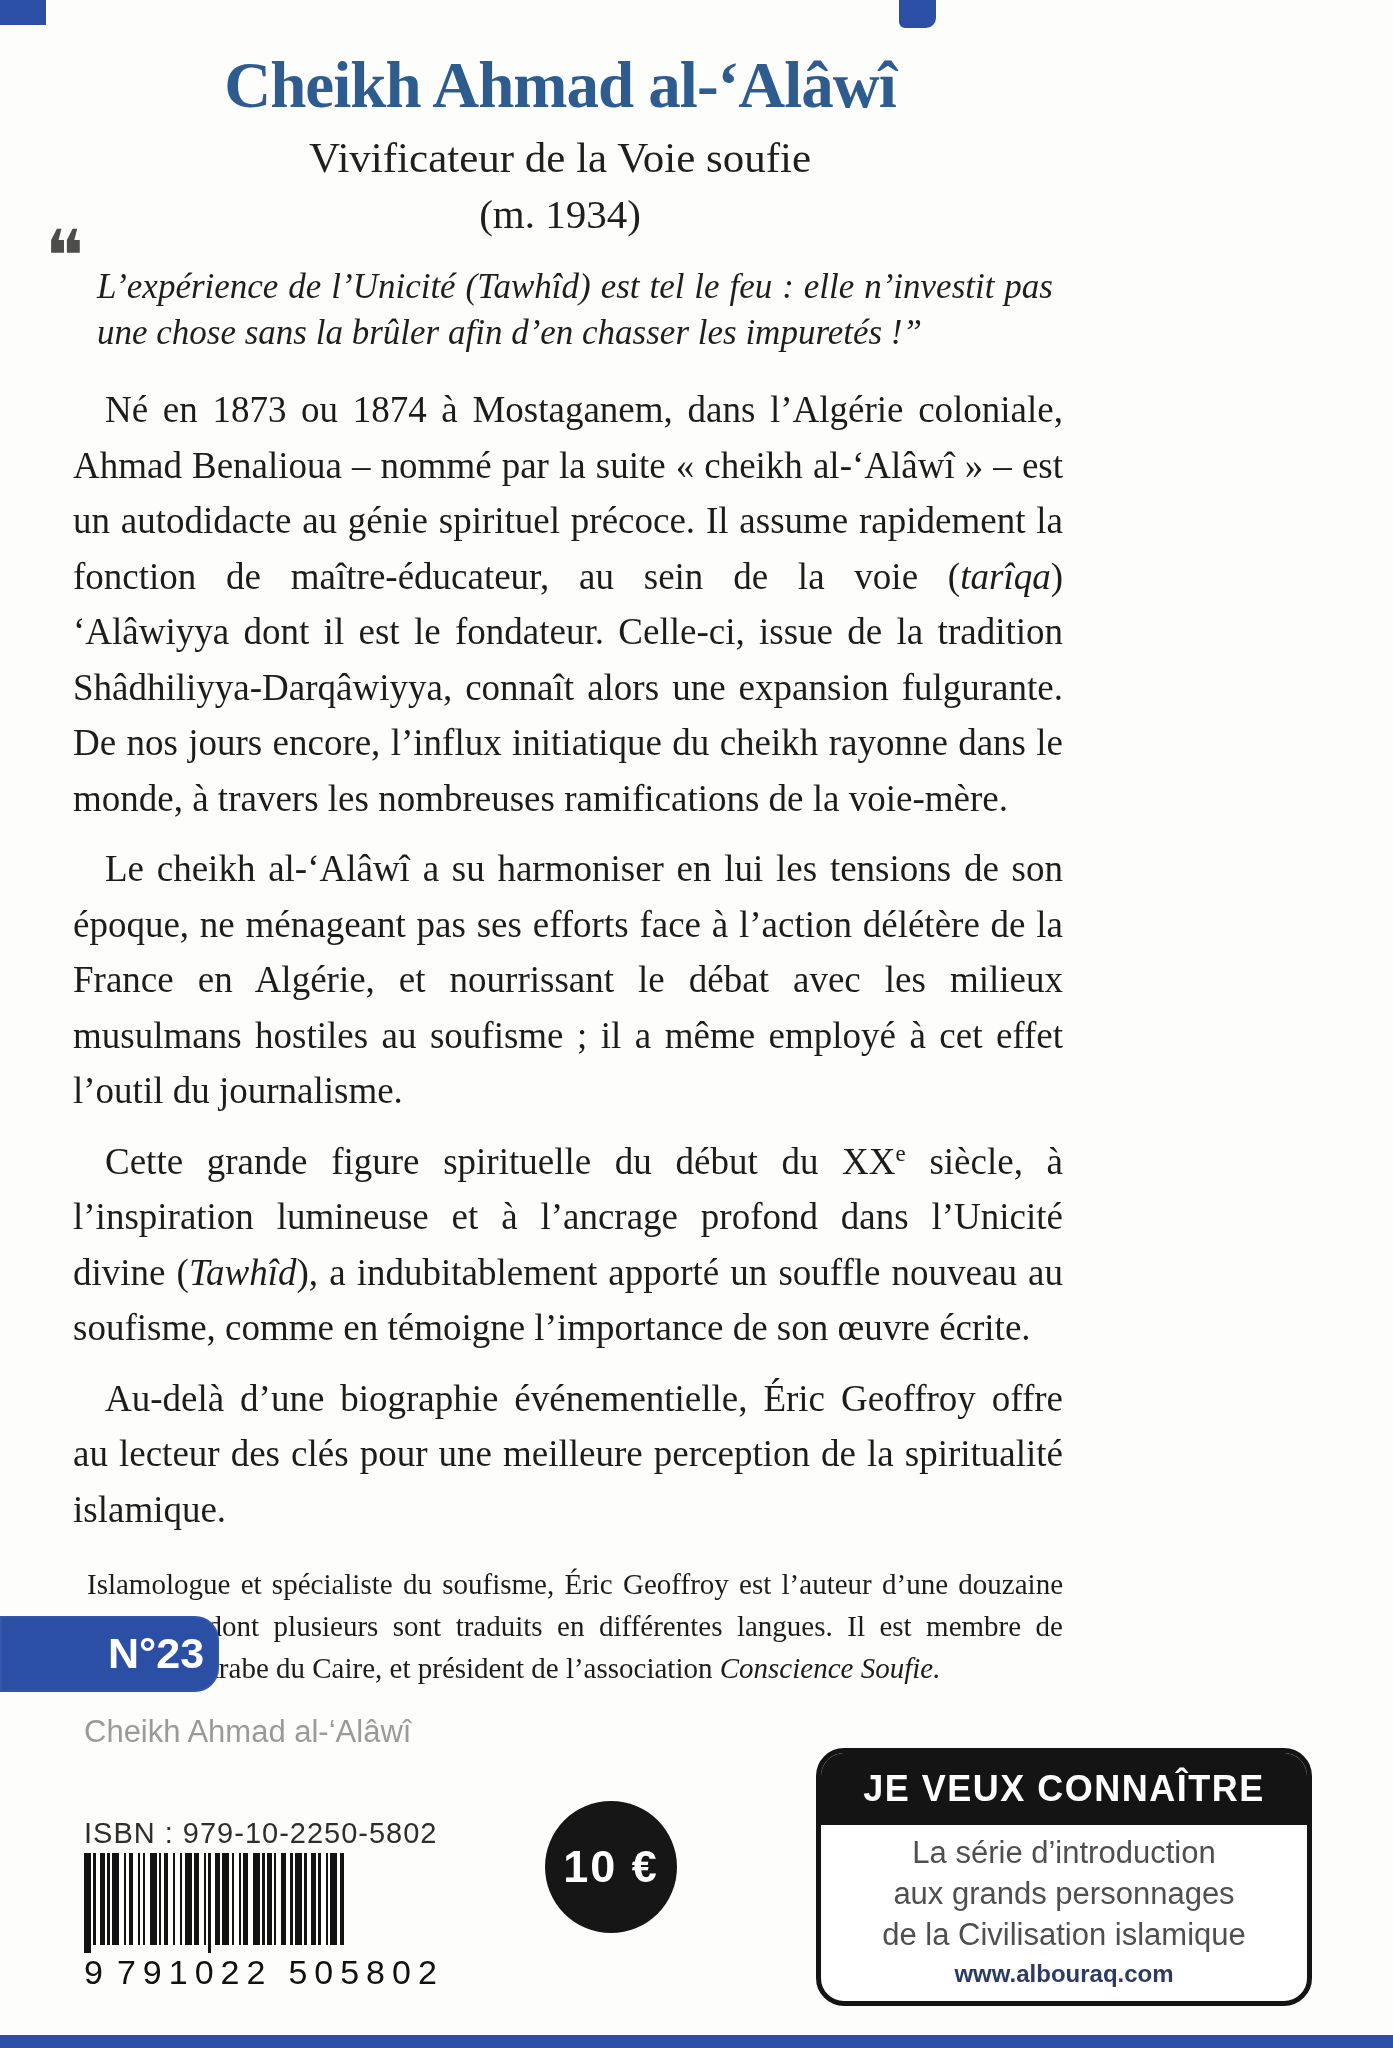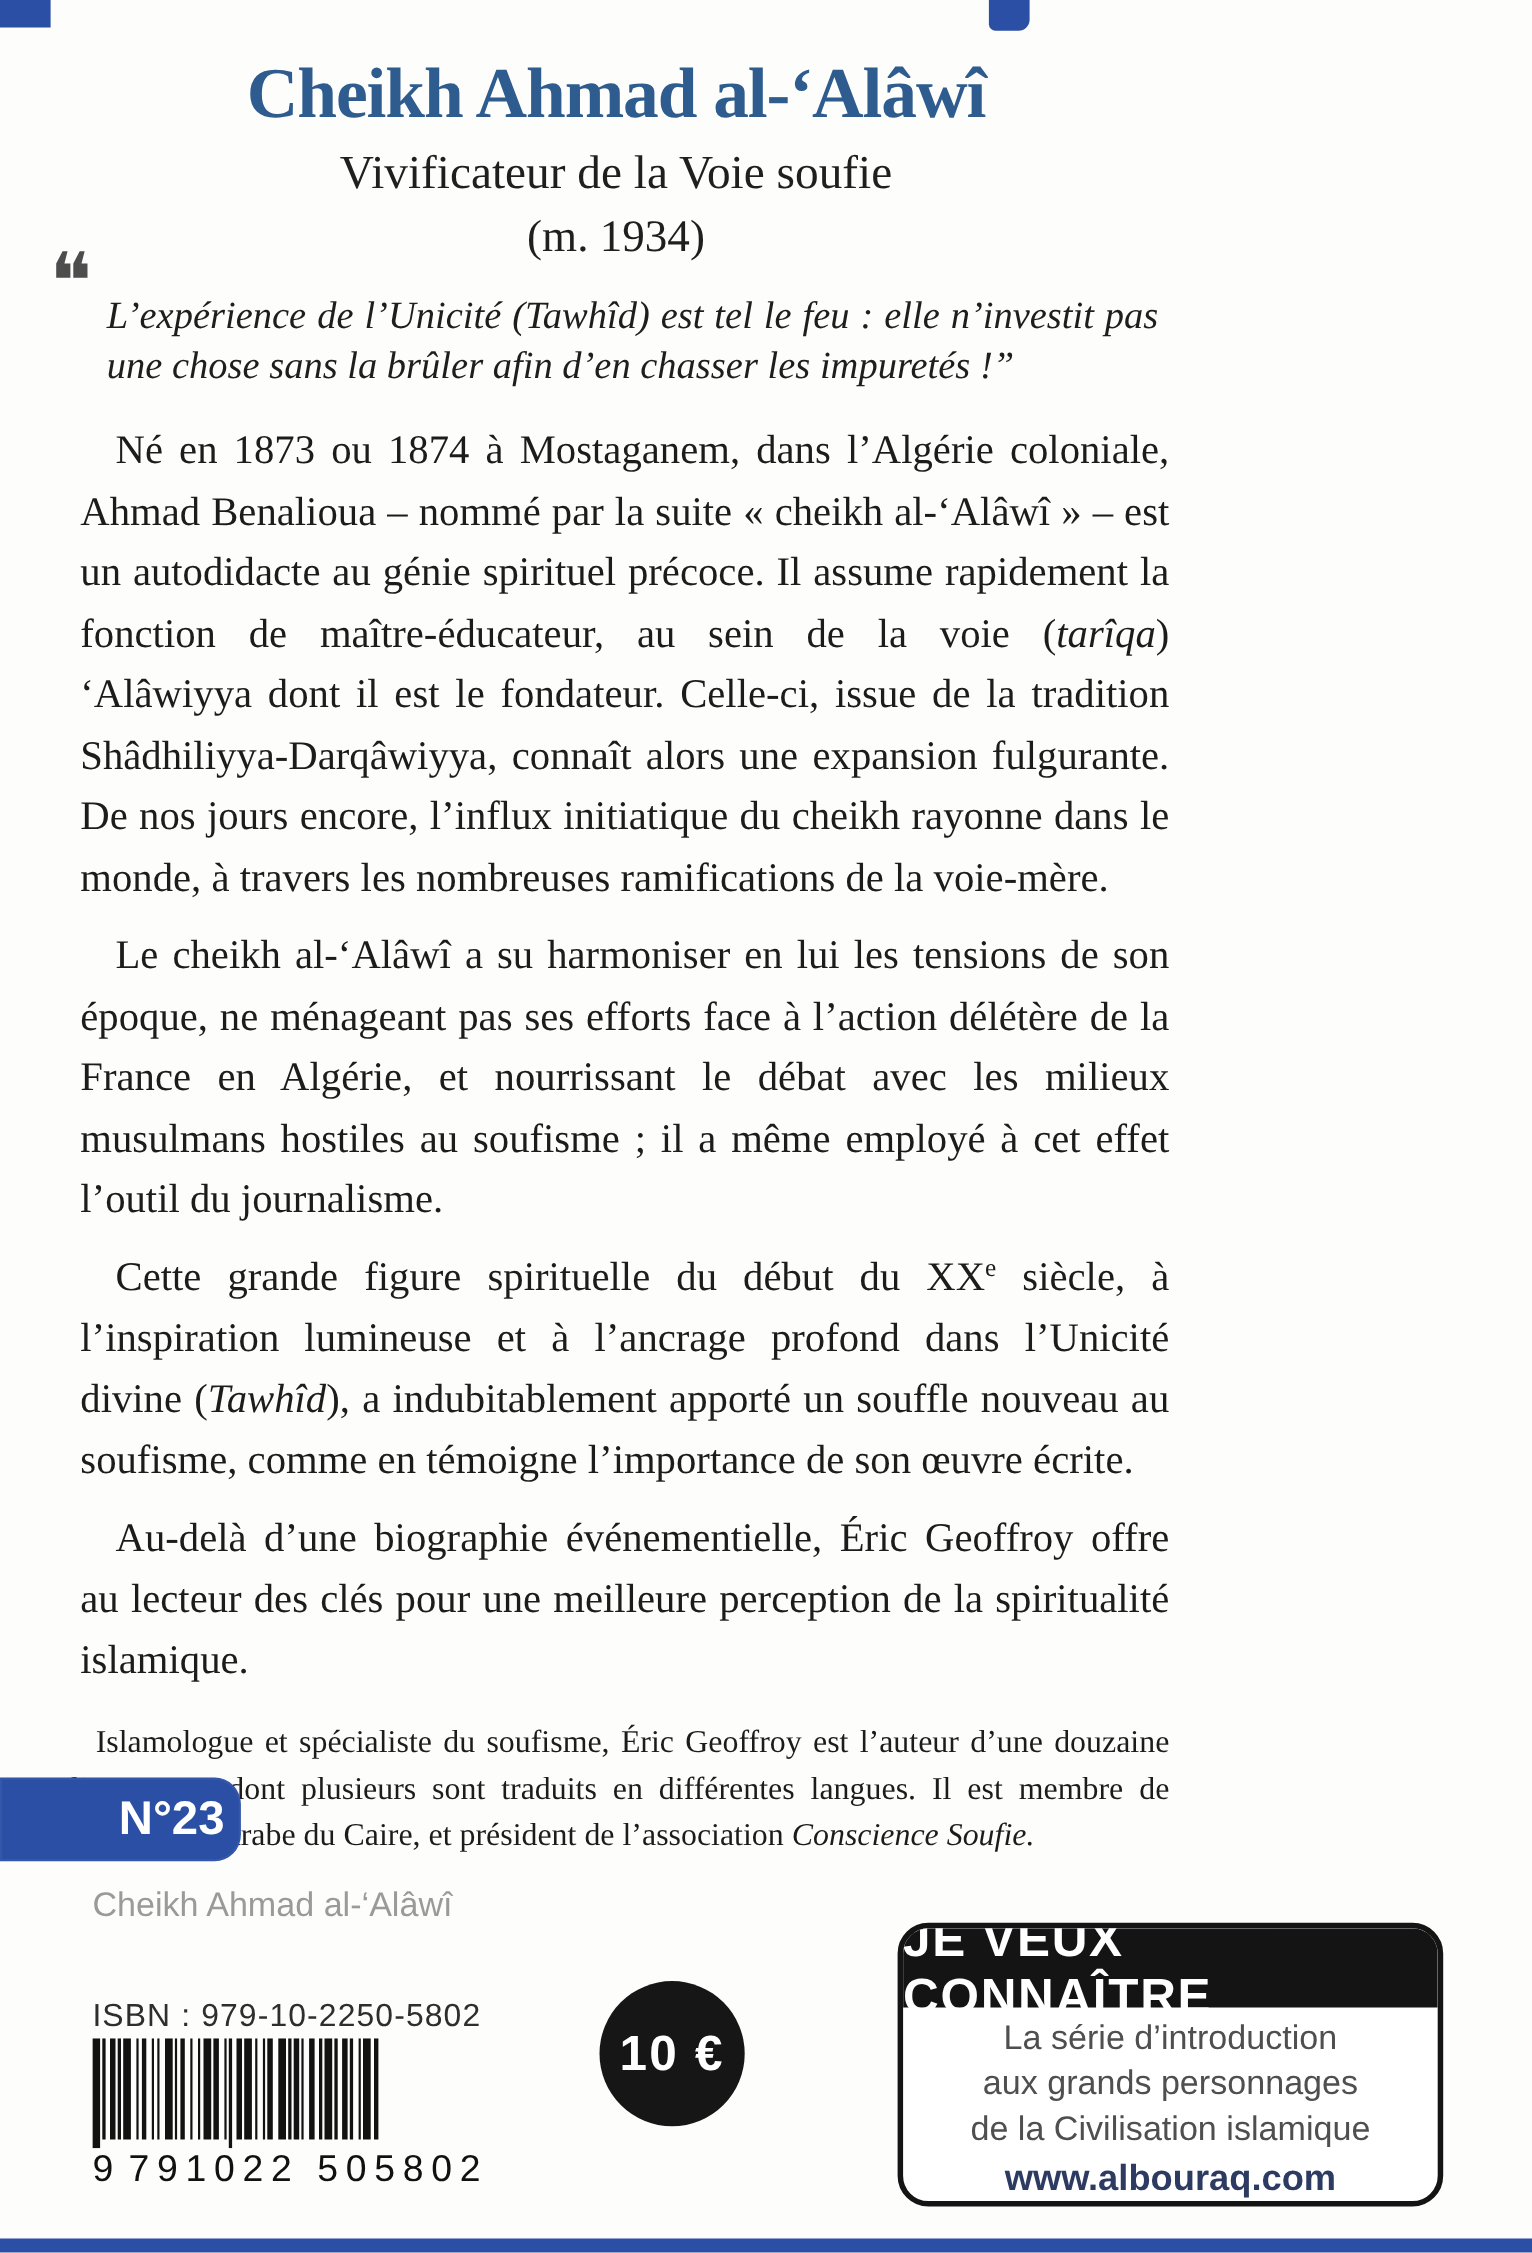--- a/index.html
+++ b/index.html
@@ -105,29 +105,29 @@
     background:#ffffff;
     border:5px solid var(--box-black);
     border-radius:28px;
     box-sizing:border-box;
     overflow:hidden;
   }
   .series-box-header{
     background:var(--box-black);height:72px;
     display:flex;align-items:center;justify-content:center;
     color:#fff;font-family:"Liberation Sans", sans-serif;
-    font-weight:bold;font-size:45px;letter-spacing:1.5px;
+    font-weight:bold;font-size:36px;letter-spacing:1.5px;
   }
   .series-box-body{
     padding-top:8px;text-align:center;
     font-family:"Liberation Sans", sans-serif;
     font-size:31px;line-height:1.32;color:#4f4f4f;
   }
   .series-box-body .website{
-    margin-top:2px;font-weight:bold;font-size:33px;color:#2d3b63;
+    margin-top:2px;font-weight:bold;font-size:24px;color:#2d3b63;
   }
 </style>
 </head>
 <body>
 
 <div class="page">
 
   <div class="artifact-tl"></div>
   <div class="artifact-tr"></div>
   <div class="bottom-band"></div>

